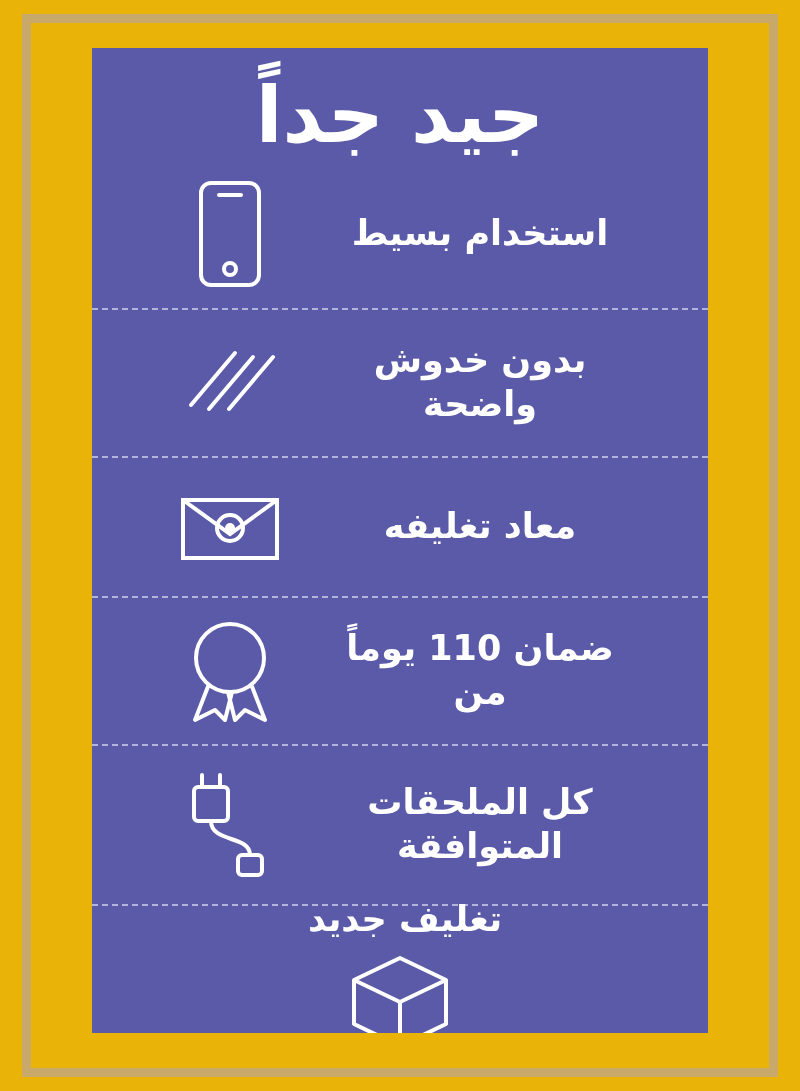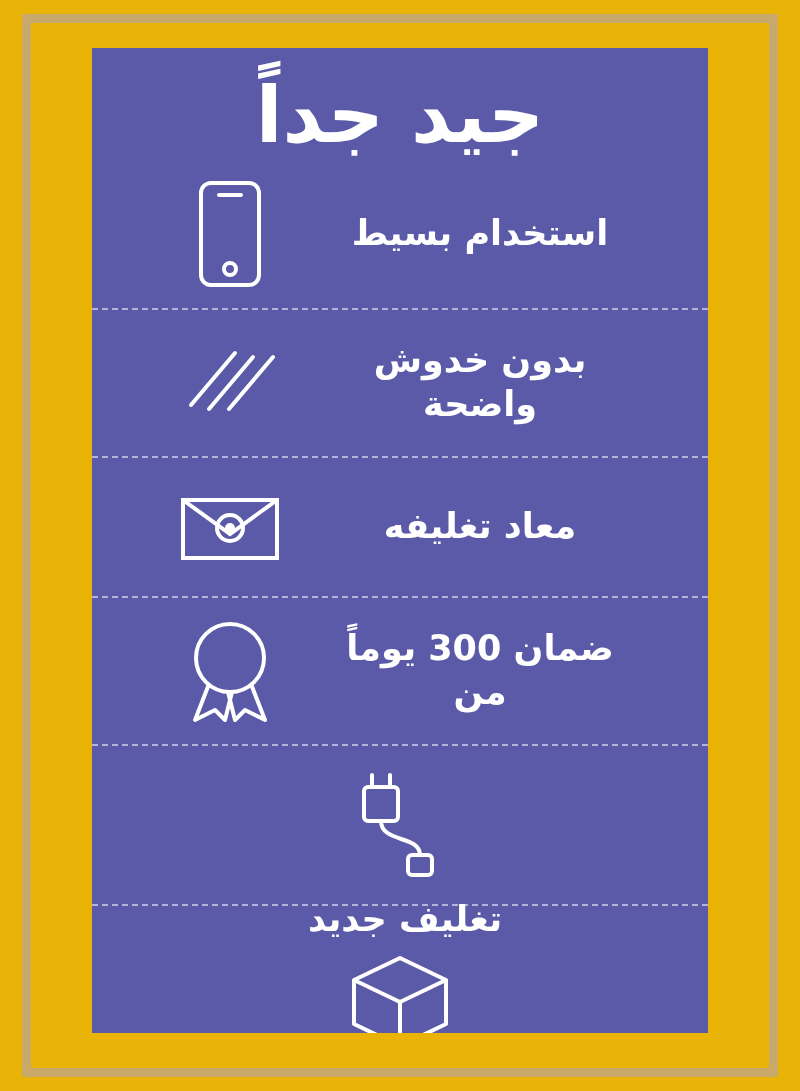--- a/index.html
+++ b/index.html
@@ -150,31 +150,32 @@
           <svg width="106" height="78" viewBox="0 0 106 78" fill="none" stroke="#ffffff" stroke-width="4">
             <rect x="6" y="12" width="94" height="58"></rect>
             <polyline points="6,12 53,46 100,12"></polyline>
             <circle cx="53" cy="40" r="13"></circle>
             <circle cx="53" cy="40" r="5" fill="#ffffff" stroke="none"></circle>
           </svg>
         </div>
       </div>
 
       <div class="row r4">
-        <div class="row-label">ضمان 300 يوماً من</div>
+        <div class="row-label">ضمان 110 يوماً من</div>
         <div class="row-icon">
           <svg width="110" height="110" viewBox="0 0 110 110" fill="none" stroke="#ffffff" stroke-width="4" stroke-linejoin="round">
             <circle cx="55" cy="42" r="34"></circle>
             <polyline points="34,68 20,104 40,94 50,104 57,76"></polyline>
             <polyline points="76,68 90,104 70,94 60,104 53,76"></polyline>
           </svg>
         </div>
       </div>
 
       <div class="row r5">
+        <div class="row-label">كل الملحقات المتوافقة</div>
         <div class="row-icon">
           <svg width="92" height="112" viewBox="0 0 92 112" fill="none" stroke="#ffffff" stroke-width="4" stroke-linejoin="round" stroke-linecap="round">
             <rect x="10" y="18" width="34" height="34" rx="4"></rect>
             <line x1="18" y1="18" x2="18" y2="6"></line>
             <line x1="36" y1="18" x2="36" y2="6"></line>
             <path d="M27 52 C27 74, 66 66, 66 86"></path>
             <rect x="54" y="86" width="24" height="20" rx="4"></rect>
           </svg>
         </div>
       </div>

